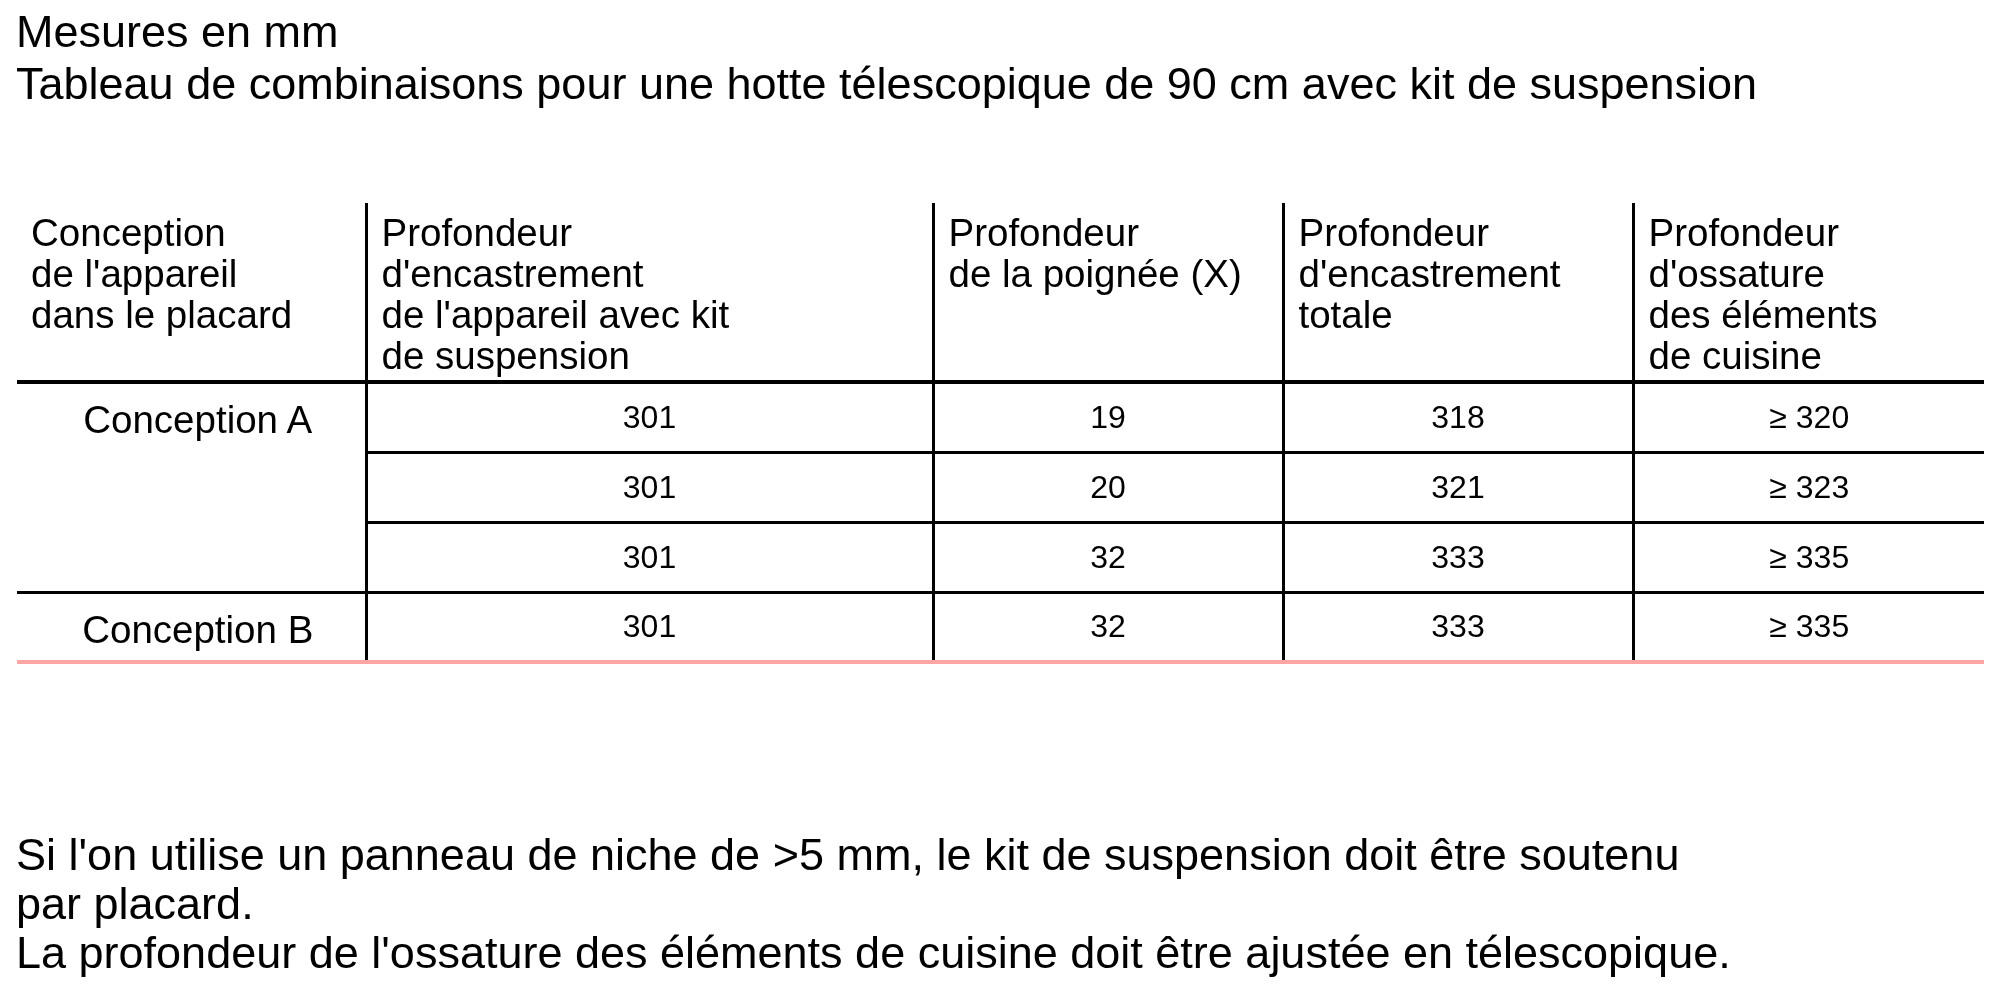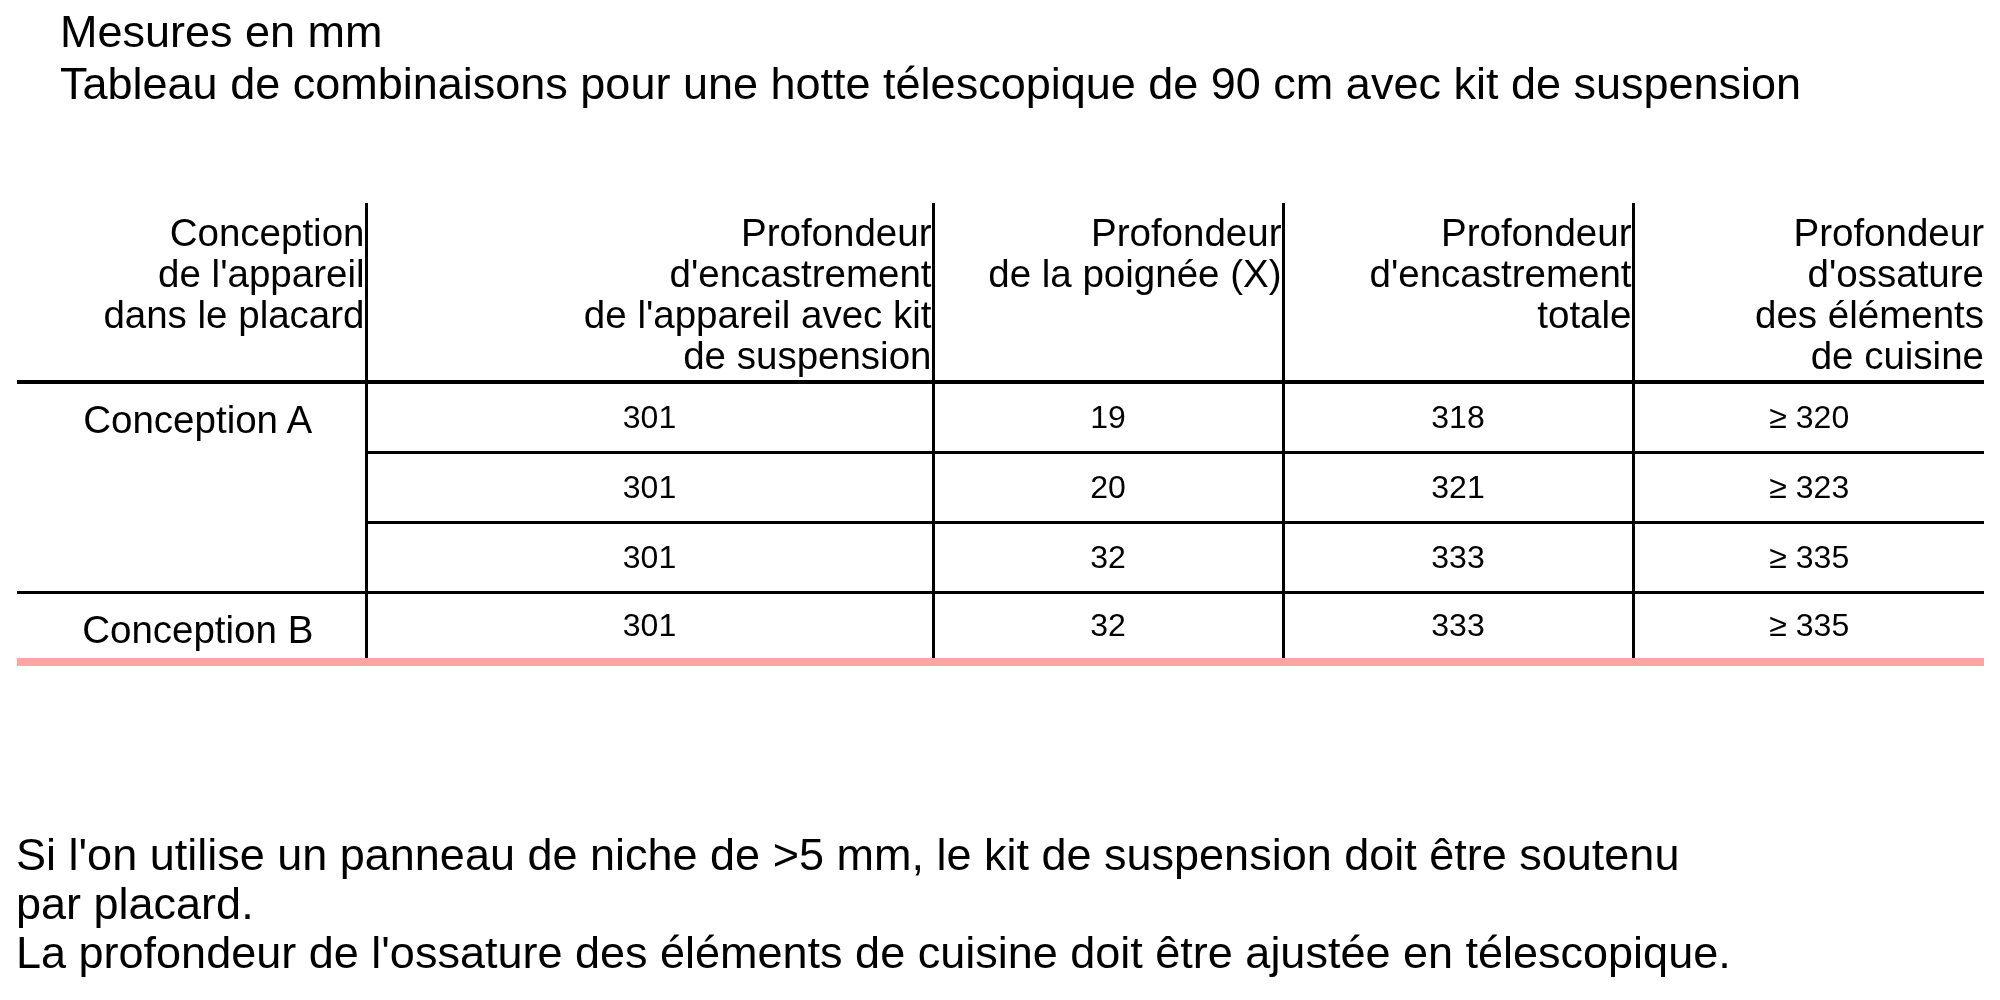--- a/index.html
+++ b/index.html
@@ -1,33 +1,33 @@
 <!DOCTYPE html>
 <html><head>
 <meta charset="utf-8">
 <style>
   html, body { margin:0; padding:0; background:#ffffff; }
   body { width:2000px; height:1000px; position:relative; overflow:hidden;
          font-family:"Liberation Sans", sans-serif; color:#000; }
-  .title { position:absolute; left:16px; font-size:45px; line-height:52px; white-space:nowrap;margin-left:44px; }
+  .title { position:absolute; left:16px; font-size:45px; line-height:52px; white-space:nowrap; }
   #t1 { top:6px; }
   #t2 { top:58px; }
   table.combo { position:absolute; left:17px; top:203px; width:1967px;
                 border-collapse:collapse; table-layout:fixed; }
   table.combo th, table.combo td { font-weight:normal; padding:0; }
-  table.combo th { vertical-align:top; text-align:right; font-size:38.5px; line-height:41px;
+  table.combo th { vertical-align:top; text-align:left; font-size:38.5px; line-height:41px;
                    padding:9px 0 4px 14px; height:166px; box-sizing:border-box;
                    border-bottom:4px solid #000; }
   table.combo th + th, table.combo td.v { border-left:3px solid #000; }
   table.combo th:first-child { padding-left:14px; }
   table.combo td { height:70px; font-size:32px; text-align:center; vertical-align:middle;
                    border-bottom:3px solid #000; box-sizing:border-box; }
   table.combo td.lbl { text-align:center; vertical-align:top; font-size:38.5px;
                        padding:14px 0 0 14px; }
-  table.combo tr.last td { border-bottom:8px solid #fca5a5; }
+  table.combo tr.last td { border-bottom:4px solid #fca5a5; }
   table.combo tr.grpend td { border-bottom:3px solid #000; }
   .hline { display:block; white-space:nowrap; }
   .footer { position:absolute; left:16px; top:830px; font-size:45px; line-height:49px; }
   .footer span { display:block; white-space:nowrap; }
 </style>
 </head>
 <body>
 
 <div class="title" id="t1">Mesures en mm</div>
 <div class="title" id="t2">Tableau de combinaisons pour une hotte télescopique de 90 cm avec kit de suspension</div>

